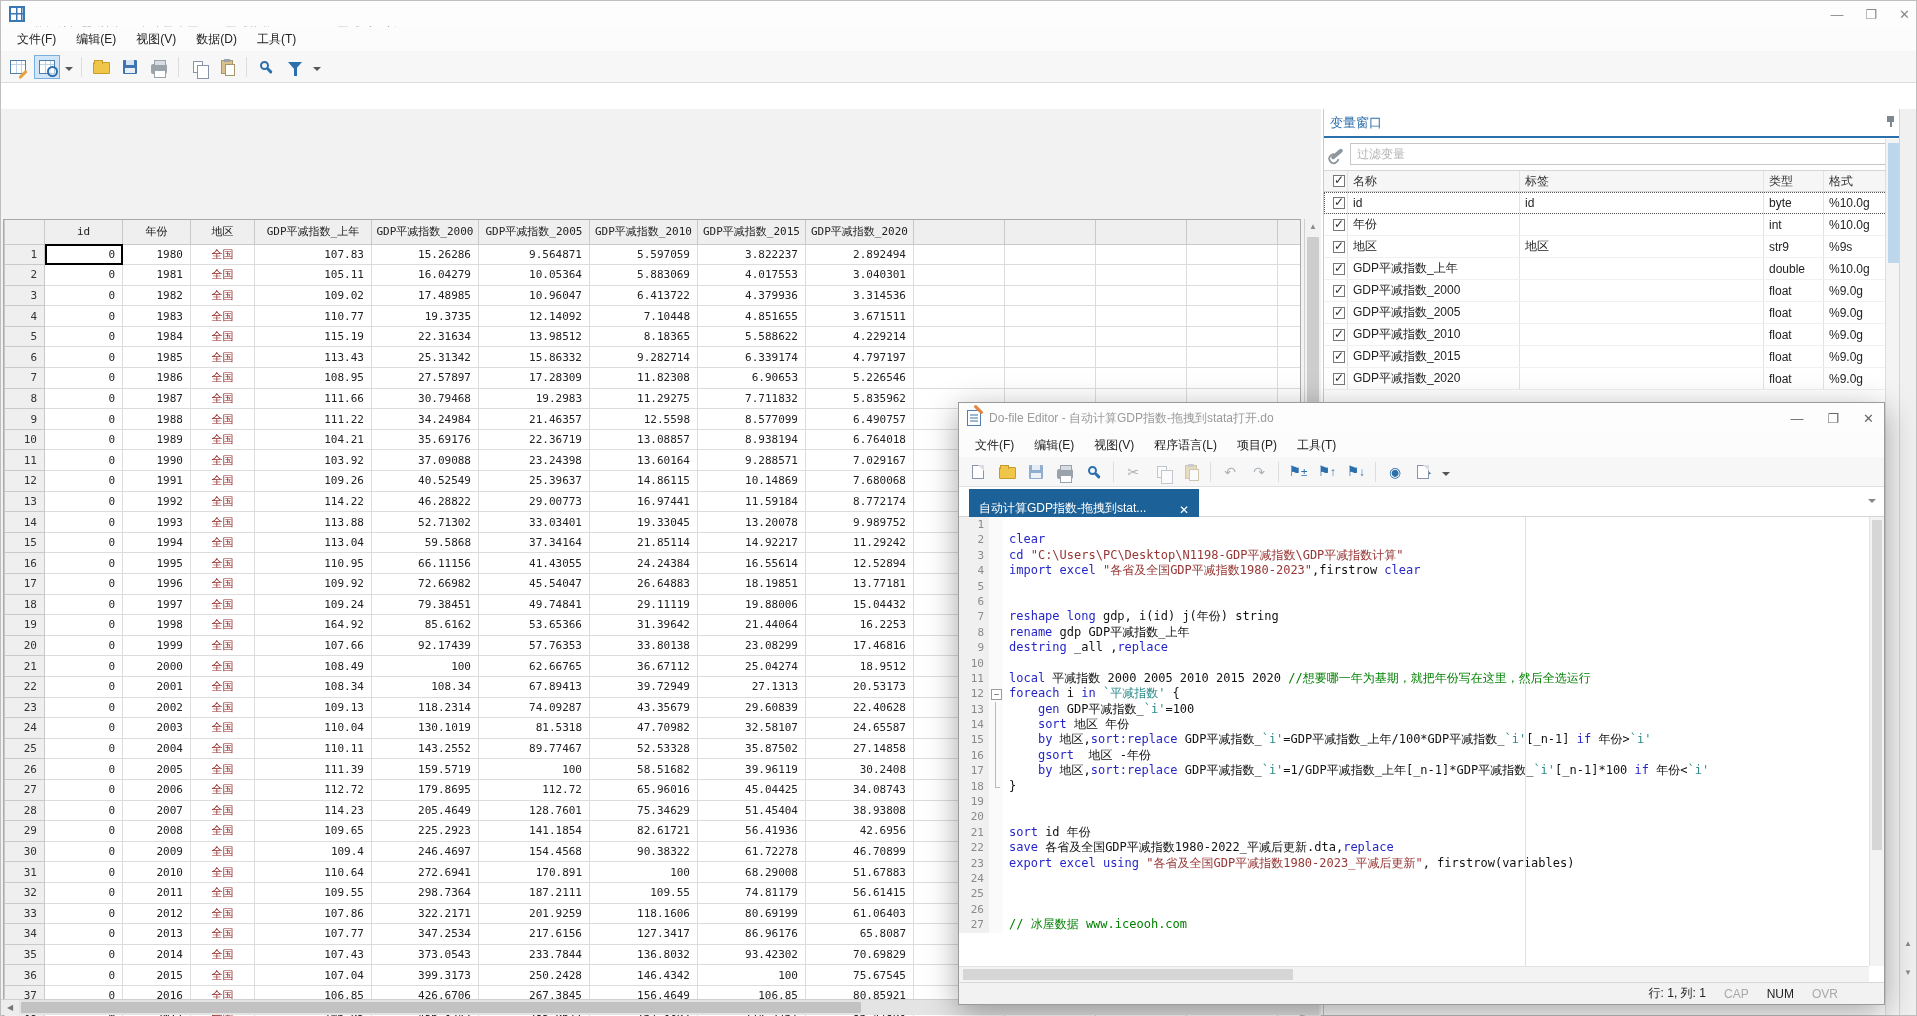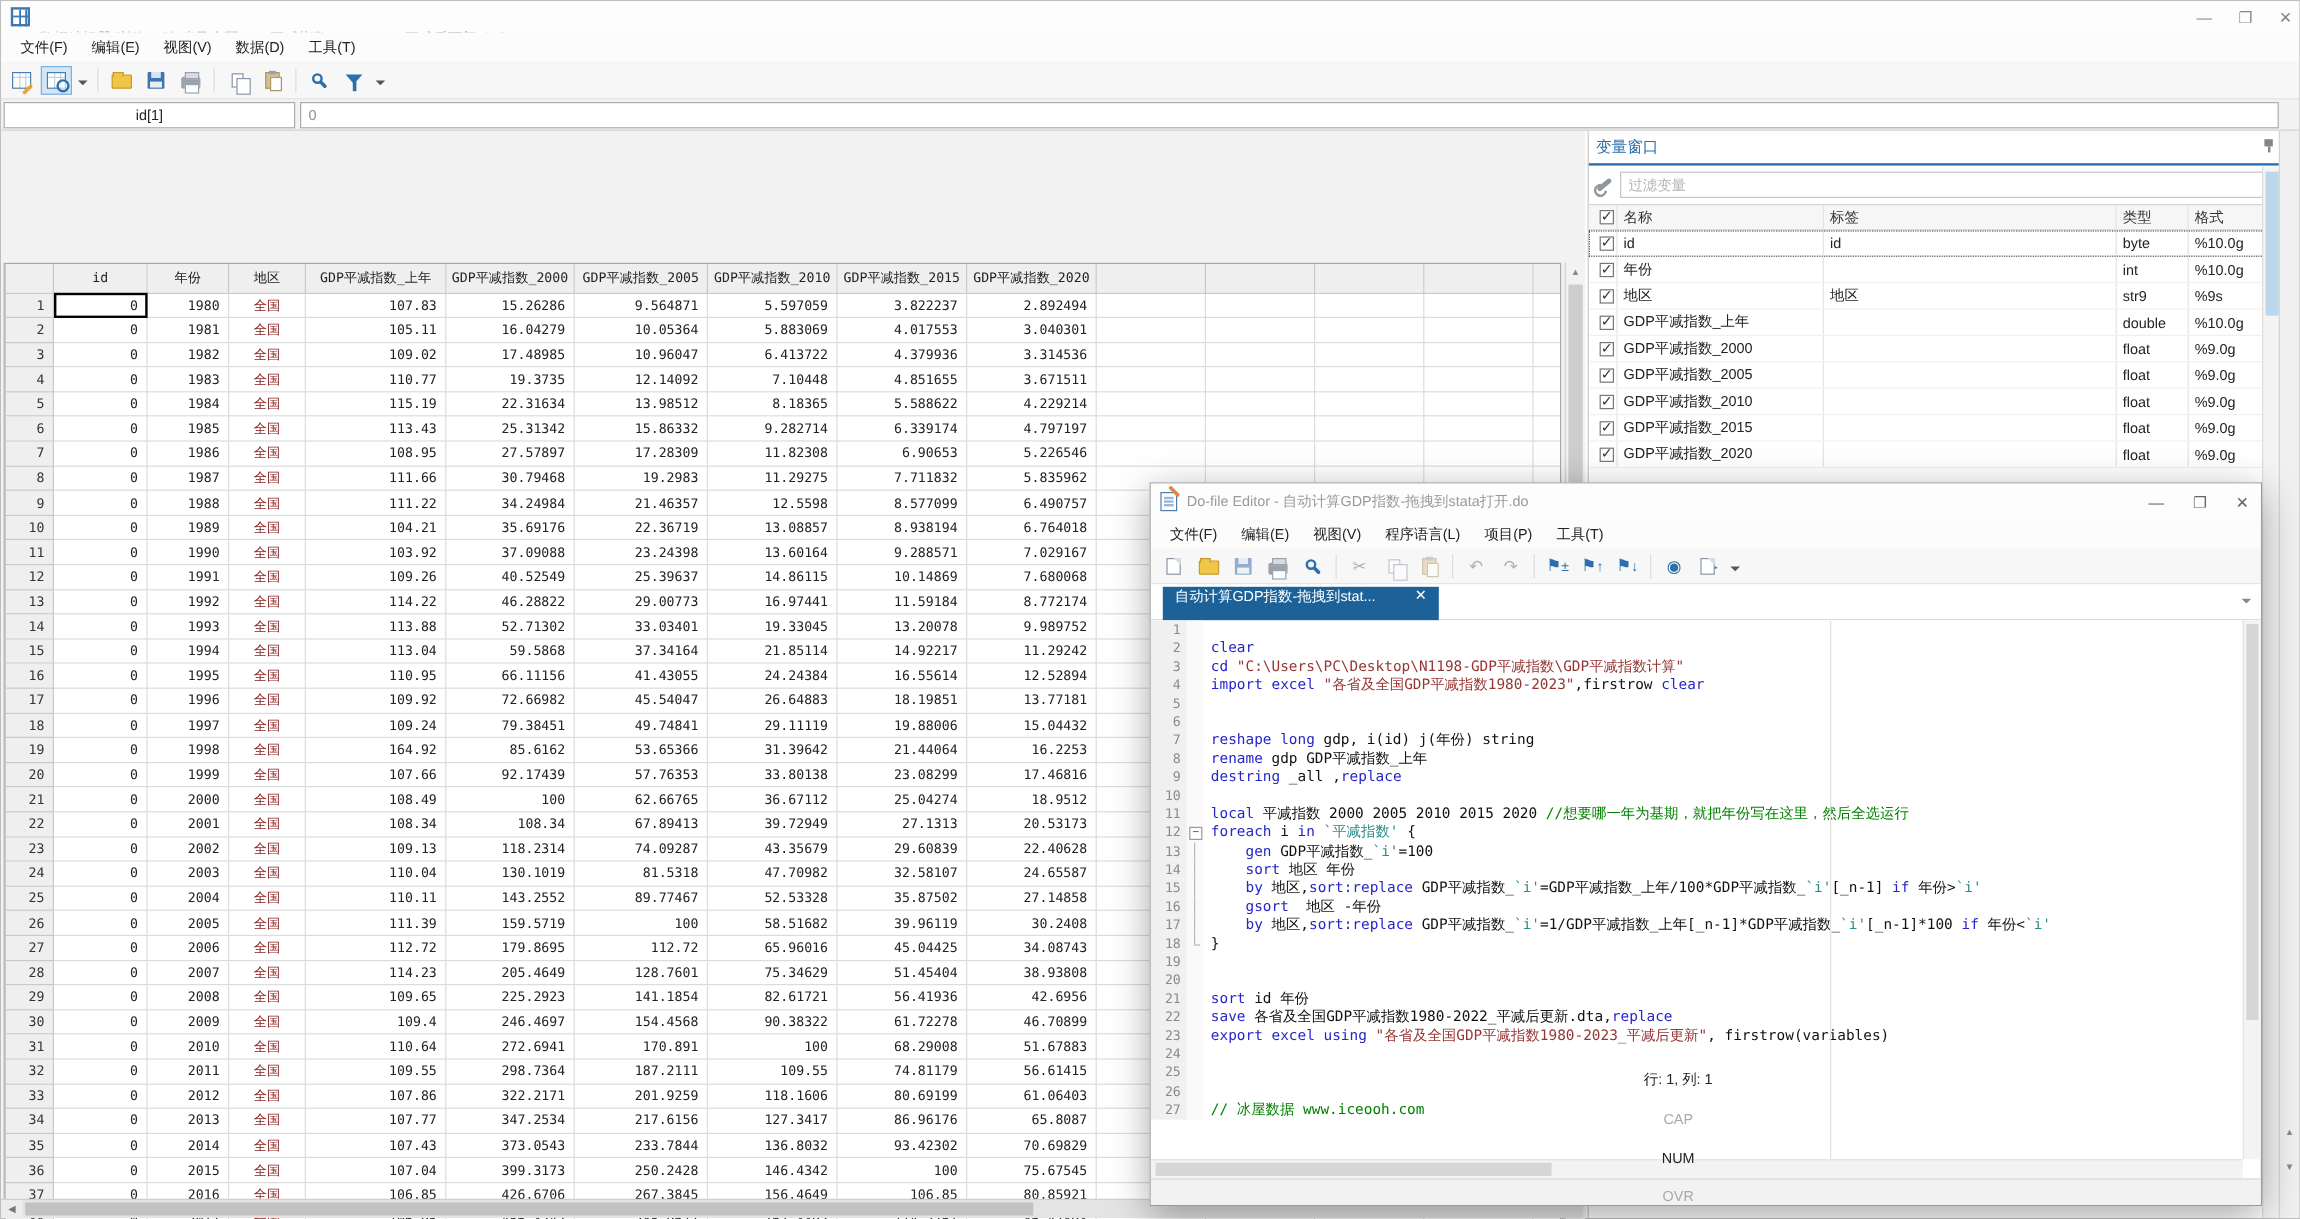--- a/index.html
+++ b/index.html
@@ -111,42 +111,42 @@
   #do-title { position:absolute; left:0; top:0; right:0; height:30px; background:#fdfdfd; display:flex; align-items:center; padding-left:8px; }
   .i-dofile { width:14px; height:16px; background:#fff; border:1px solid #4d7fae; position:relative; margin-right:8px; }
   .i-dofile::before { content:""; position:absolute; left:2px; top:3px; width:8px; height:1.5px; background:#9db9d2; box-shadow:0 3px 0 #9db9d2, 0 6px 0 #9db9d2; }
   .i-dofile::after { content:""; position:absolute; right:-4px; top:-3px; width:11px; height:3px; background:#e8833d; transform:rotate(45deg); border-radius:1px; }
   #do-title .title { color:#9a9a9a; }
   #do-menubar { position:absolute; left:0; top:30px; right:0; height:24px; display:flex; align-items:center; padding-left:6px; background:#fcfcfc; }
   #do-toolbar { position:absolute; left:0; top:54px; right:0; height:30px; background:#f7f7f7; border-bottom:1px solid #e0e0e0;
     display:flex; align-items:center; padding-left:6px; gap:3px; }
   #do-tabbar { position:absolute; left:0; top:84px; right:0; height:30px; background:#fff; border-bottom:1px solid #d5d5d5; }
   #do-tab { position:absolute; left:10px; top:2px; width:230px; height:28px; background:#1c6298; color:#fff;
-    display:flex; align-items:flex-start; justify-content:space-between; padding:0 10px; font-size:12px; }
+    display:flex; align-items:flex-end; justify-content:space-between; padding:0 10px; font-size:12px; }
   #do-tab .x { color:#fff; font-size:12px; margin-left:10px; }
   #do-tab-caret { position:absolute; right:8px; top:12px; width:0; height:0; border:4px solid transparent; border-top-color:#888; }
 
   #code-zone { position:absolute; left:0; top:114px; right:0; bottom:38px; background:#fff; overflow:hidden; }
   .cl { display:flex; height:15.4px; line-height:15.4px; font-family:"DejaVu Sans Mono", monospace; font-size:12px; white-space:pre; }
   .cl .ln { width:30px; background:#f0f0f0; color:#8a8a8a; text-align:right; padding-right:5px; font-size:11px; flex:none; }
   .cl .fold { width:14px; flex:none; position:relative; background:#fafafa; }
   .fold.fs::before { content:"−"; position:absolute; left:2px; top:3px; width:9px; height:9px; border:1px solid #9a9a9a; background:#fff;
     font-size:9px; line-height:8px; text-align:center; color:#555; }
   .fold.fm::before { content:""; position:absolute; left:6px; top:0; bottom:0; width:1px; background:#b9b9b9; }
   .fold.fe::before { content:""; position:absolute; left:6px; top:0; height:8px; width:1px; background:#b9b9b9; }
   .fold.fe::after { content:""; position:absolute; left:6px; top:8px; width:5px; height:1px; background:#b9b9b9; }
   .cl .src { padding-left:6px; }
   .tk-k { color:#2626c8; } .tk-s { color:#963634; } .tk-c { color:#008000; } .tk-m { color:#2e8b8b; } .tk-p { color:#111; }
   #margin-line { position:absolute; left:566px; top:0; bottom:0; width:1px; background:#e0e0e0; }
   #code-vscroll { position:absolute; right:0; top:114px; width:15px; bottom:38px; background:#f3f3f3; border-left:1px solid #e2e2e2; }
   #code-vscroll .thumb { margin:3px 2px; height:330px; background:#d6d6d6; }
   #code-hscroll { position:absolute; left:0; right:15px; bottom:22px; height:16px; background:#f3f3f3; border-top:1px solid #e2e2e2; }
   #code-hscroll .thumb { position:absolute; left:4px; top:2px; width:330px; height:11px; background:#d6d6d6; }
   #do-status { position:absolute; left:0; right:0; bottom:0; height:22px; background:#f2f2f2; border-top:1px solid #d8d8d8;
-    display:flex; align-items:center; justify-content:flex-end; gap:18px; padding-right:46px; font-size:12px;flex-direction:column; }
+    display:flex; align-items:center; justify-content:flex-end; gap:18px; padding-right:46px; font-size:12px; }
   #do-status .dim { color:#a9a9a9; } #do-status .on { color:#222; }
   #do-ctrls { position:absolute; right:10px; top:0; height:30px; display:flex; align-items:center; gap:24px; color:#666; font-size:13px; }
 
   
   #edge-strip { position:absolute; right:0; top:108px; width:17px; bottom:0; background:#f0f0f0; border-left:1px solid #d5d5d5; }
   #edge-strip .mark { color:#8a8a8a; font-size:8px; text-align:center; display:block; }
 </style>
 </head>
 <body>
 
@@ -198,24 +198,20 @@
     <span class="tsep"></span>
     <span class="tbtn">
         <span class="i-mag"></span>
       </span>
     <span class="tbtn">
         <span class="i-funnel"></span>
       </span>
     <span class="caret"></span>
   </div>
 
-  <div id="cellref">
-    <div class="name">id[1]</div>
-    <div class="val">0</div>
-  </div>
 
   <div id="table-zone">
     <div id="grid-wrap">
       <table class="grid">
         <colgroup>
           <col style="width:40px">
             <col style="width:78px">
             <col style="width:68px">
             <col style="width:64px">
           <col style="width:117px">

